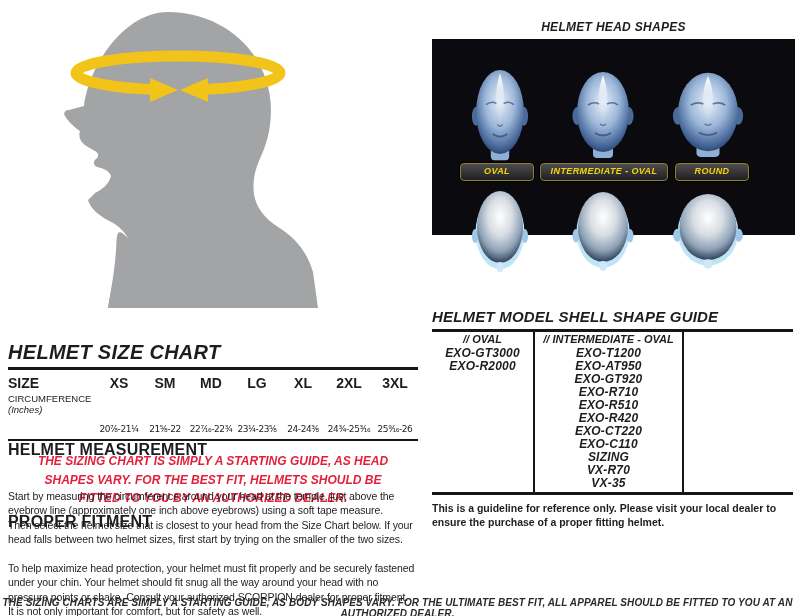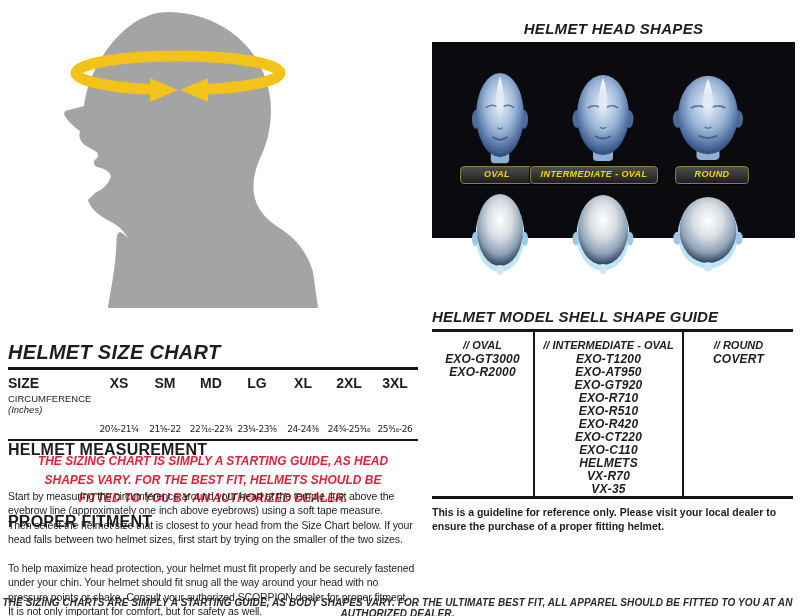--- a/index.html
+++ b/index.html
@@ -21,31 +21,31 @@
   .sc-val{font-family:"DejaVu Sans",sans-serif;letter-spacing:-.4px;font-size:9px;margin-top:31px;}
   .sc-sub{font-style:italic;font-size:9.5px;}
   .sc-rule{border-bottom:2.5px solid #161618;margin-top:5px;}
   .sc-warning{margin-top:11px;color:#E31F39;font-weight:800;font-style:italic;
     font-size:12px;line-height:1.55;text-align:center;padding:0 14px;}
   .text-section{position:absolute;left:8px;width:408px;}
   .ts-title{font-size:16px;font-weight:800;letter-spacing:.2px;margin-bottom:3px;}
   .ts-body{font-size:10.5px;line-height:1.38;white-space:pre-line;letter-spacing:-.1px;margin-top:30px;}
   
   .head-shapes{position:absolute;left:432px;top:20px;width:363px;}
-  .hs-title{text-align:center;font-size:15px;font-weight:800;font-style:italic;letter-spacing:.3px;}
+  .hs-title{text-align:center;font-size:12px;font-weight:800;font-style:italic;letter-spacing:.3px;}
   .hs-box{position:relative;margin-top:5px;width:363px;height:196px;background:#0b0b0f;}
   .hs-label{position:absolute;height:16px;line-height:15px;text-align:center;
     background:linear-gradient(#4d4d4f,#1f1f22);border:1px solid #8f7f33;border-radius:4px;
     color:#F2D40E;font-size:9px;font-weight:800;font-style:italic;letter-spacing:.4px;
     box-shadow:0 0 0 1px #000;}
   .shell-guide{position:absolute;left:432px;top:308px;width:361px;}
   .sg-title{text-align:left;font-size:15px;font-weight:800;font-style:italic;letter-spacing:.2px;}
   .sg-table{display:flex;border-top:3px solid #161618;border-bottom:3px solid #161618;
     margin-top:4px;min-height:160px;}
-  .sg-col{padding-top:7px;text-align:center;}
+  .sg-col{padding-top:1px;text-align:center;}
   .sg-col1{width:101px;}
   .sg-col2{width:147px;border-left:2px solid #161618;border-right:2px solid #161618;}
   .sg-col3{flex:1;}
   .sg-header{font-size:11px;font-weight:800;font-style:italic;margin-bottom:2px;}
   .sg-model{font-size:12px;font-weight:700;font-style:italic;line-height:13px;letter-spacing:.2px;}
   .sg-note{margin-top:6px;font-size:10.5px;font-weight:700;line-height:1.35;width:356px;}
   
   .footer-bar{position:absolute;left:0;top:597px;width:795px;text-align:center;
     font-size:10px;font-weight:800;font-style:italic;color:#2a2a2c;letter-spacing:.1px;}
 </style>
@@ -178,21 +178,21 @@
           <use href="#thead"></use>
         </g>
       <g transform="translate(171,188) scale(1,0.97)">
           <use href="#thead"></use>
         </g>
       <g transform="translate(276,188) scale(1.14,0.92)">
           <use href="#thead"></use>
         </g>
     </svg>
     <div class="hs-label" style="left:28px;top:124px;width:72px;">OVAL</div>
-    <div class="hs-label" style="left:98px;top:124px;width:126px;">INTERMEDIATE - OVAL</div>
+    <div class="hs-label" style="left:108px;top:124px;width:126px;">INTERMEDIATE - OVAL</div>
     <div class="hs-label" style="left:243px;top:124px;width:72px;">ROUND</div>
   </div>
 </div>
 
 <div class="shell-guide">
   <div class="sg-title">HELMET MODEL SHELL SHAPE GUIDE</div>
   <div class="sg-table">
     <div class="sg-col sg-col1">
       <div class="sg-header">// OVAL</div>
       <div>
@@ -204,28 +204,22 @@
       <div class="sg-header">// INTERMEDIATE - OVAL</div>
       <div>
           <div class="sg-model">EXO-T1200</div>
           <div class="sg-model">EXO-AT950</div>
           <div class="sg-model">EXO-GT920</div>
           <div class="sg-model">EXO-R710</div>
           <div class="sg-model">EXO-R510</div>
           <div class="sg-model">EXO-R420</div>
           <div class="sg-model">EXO-CT220</div>
           <div class="sg-model">EXO-C110</div>
-          <div class="sg-model">HELMETS</div>
+          <div class="sg-model">SIZING</div>
           <div class="sg-model">VX-R70</div>
           <div class="sg-model">VX-35</div>
         </div>
     </div>
-    <div class="sg-col sg-col3">
-      <div class="sg-header">// ROUND</div>
-      <div>
-          <div class="sg-model">COVERT</div>
-        </div>
-    </div>
   </div>
   <div class="sg-note">This is a guideline for reference only. Please visit your local dealer to ensure the purchase of a proper fitting helmet.</div>
 </div>
 
 <div class="footer-bar">THE SIZING CHARTS ARE SIMPLY A STARTING GUIDE, AS BODY SHAPES VARY. FOR THE ULTIMATE BEST FIT, ALL APPAREL SHOULD BE FITTED TO YOU AT AN AUTHORIZED DEALER.</div>
 
 </body></html>

